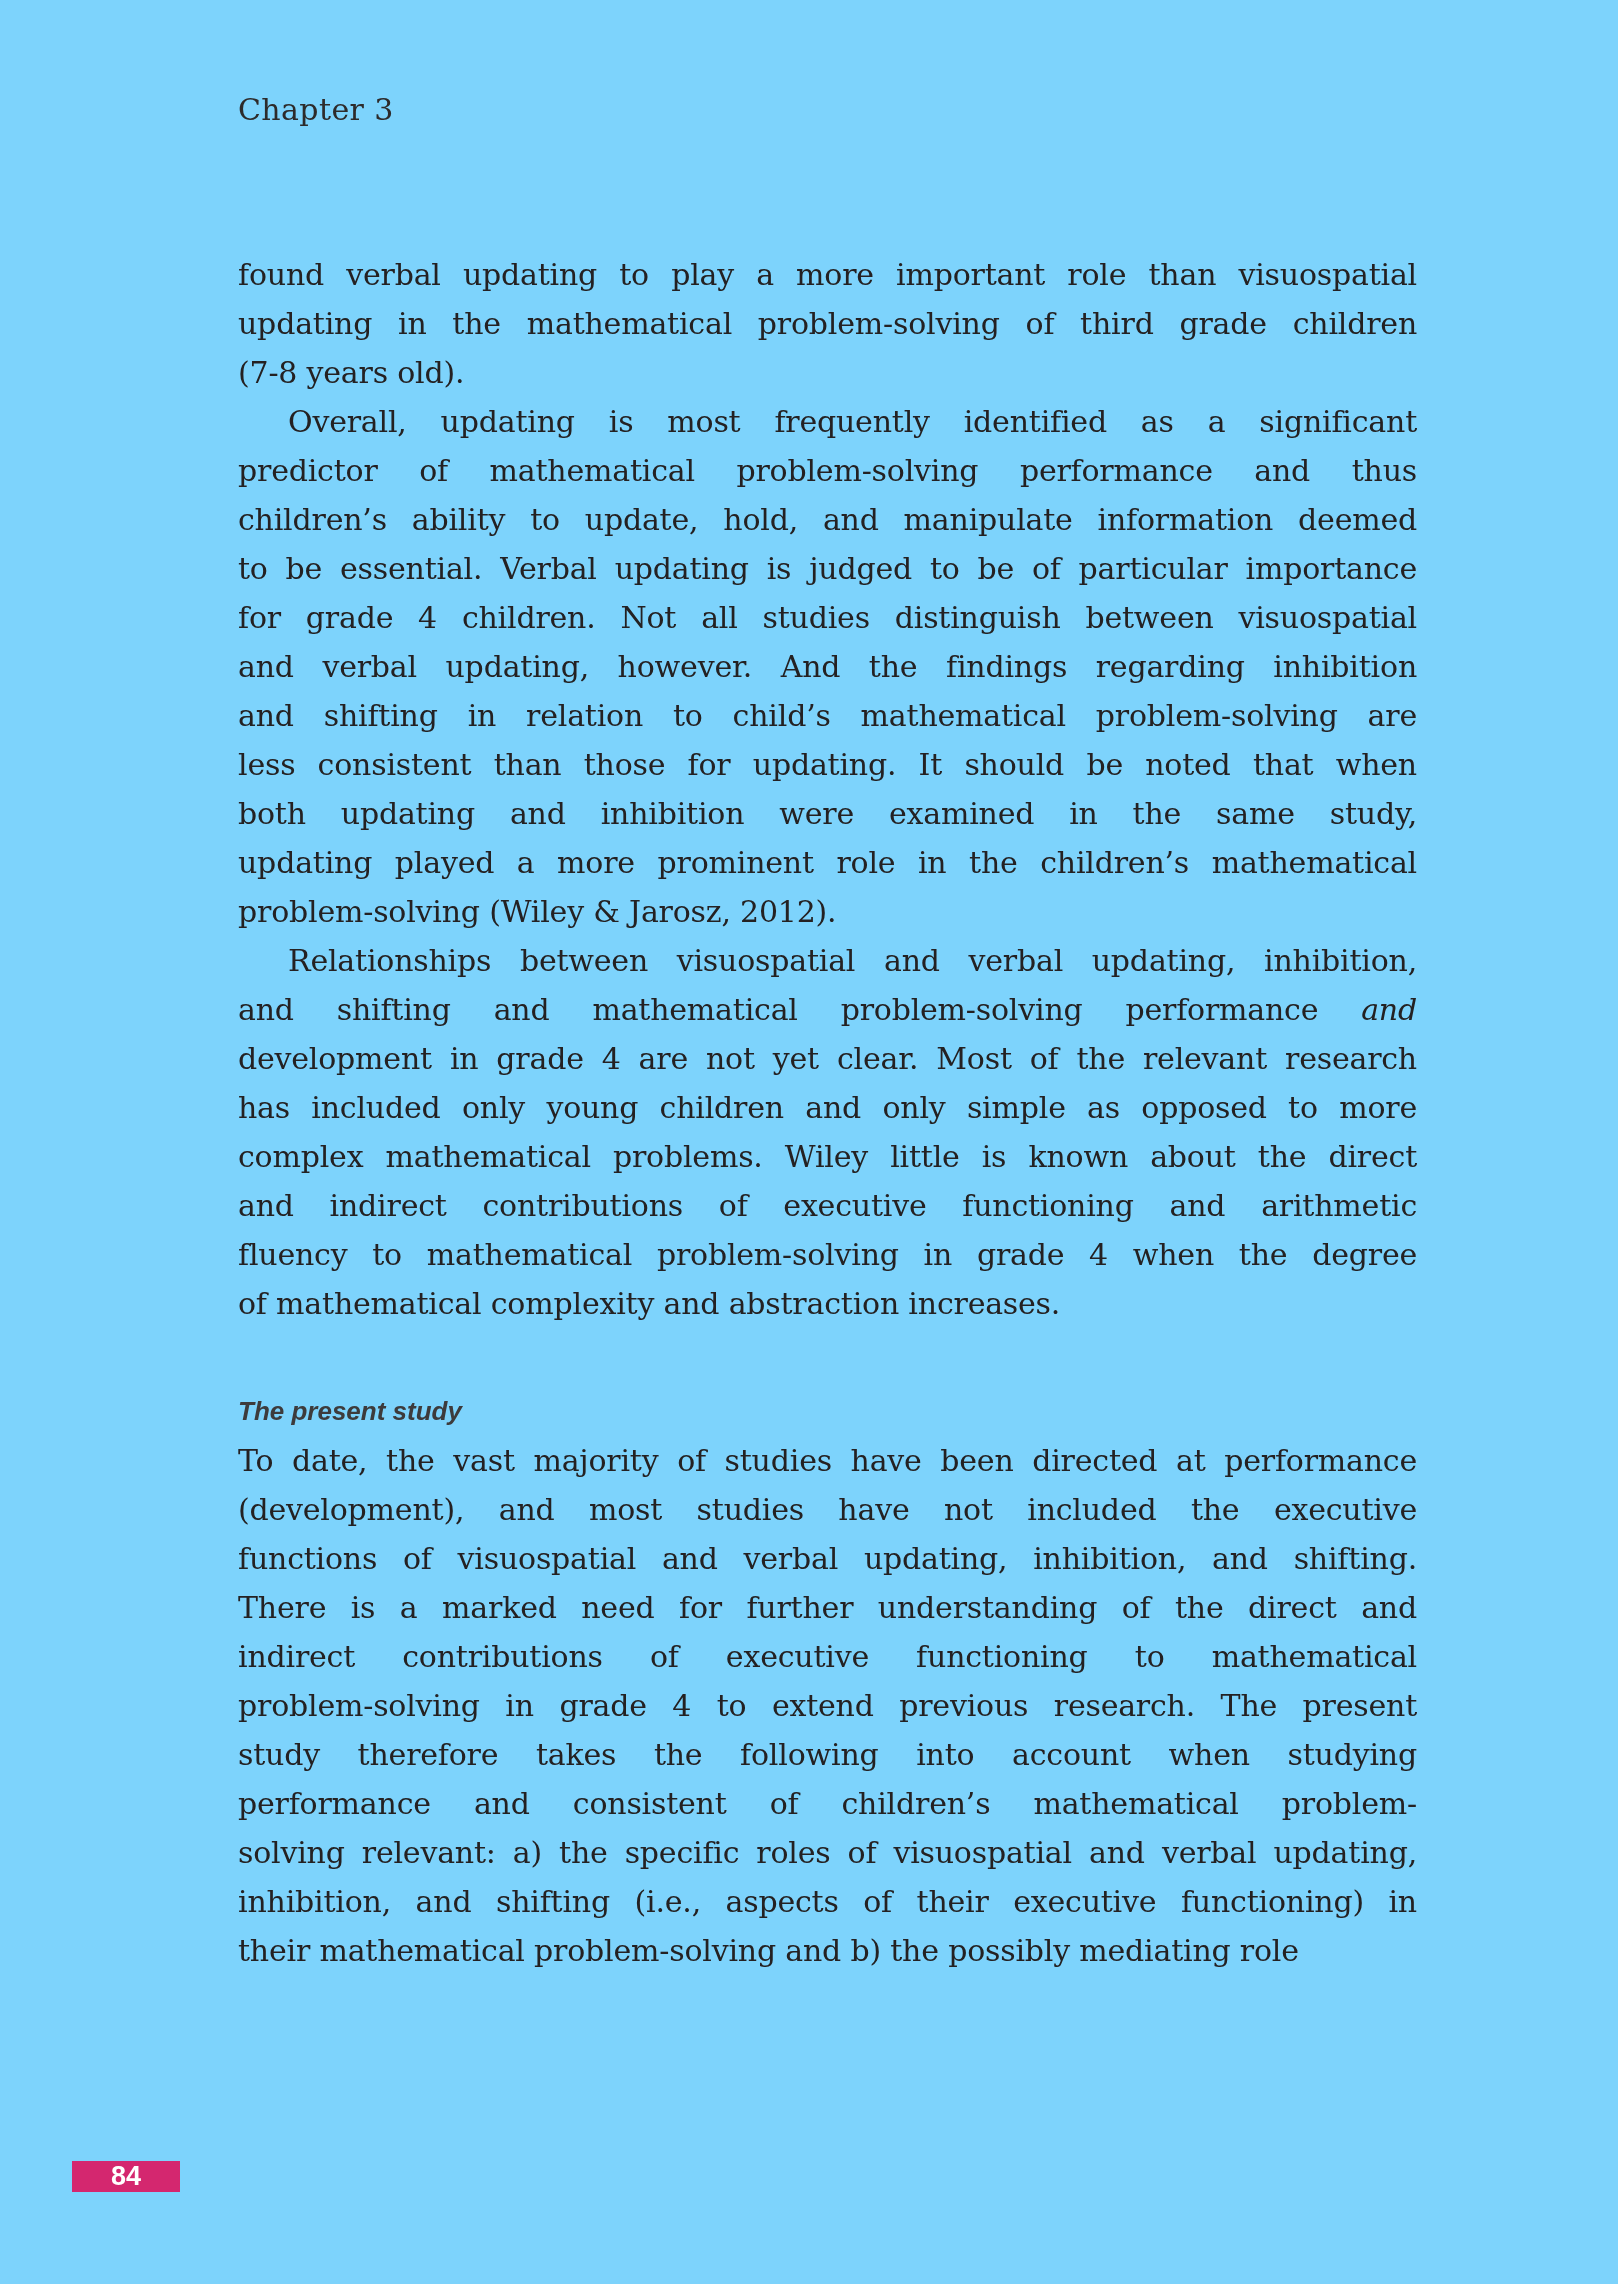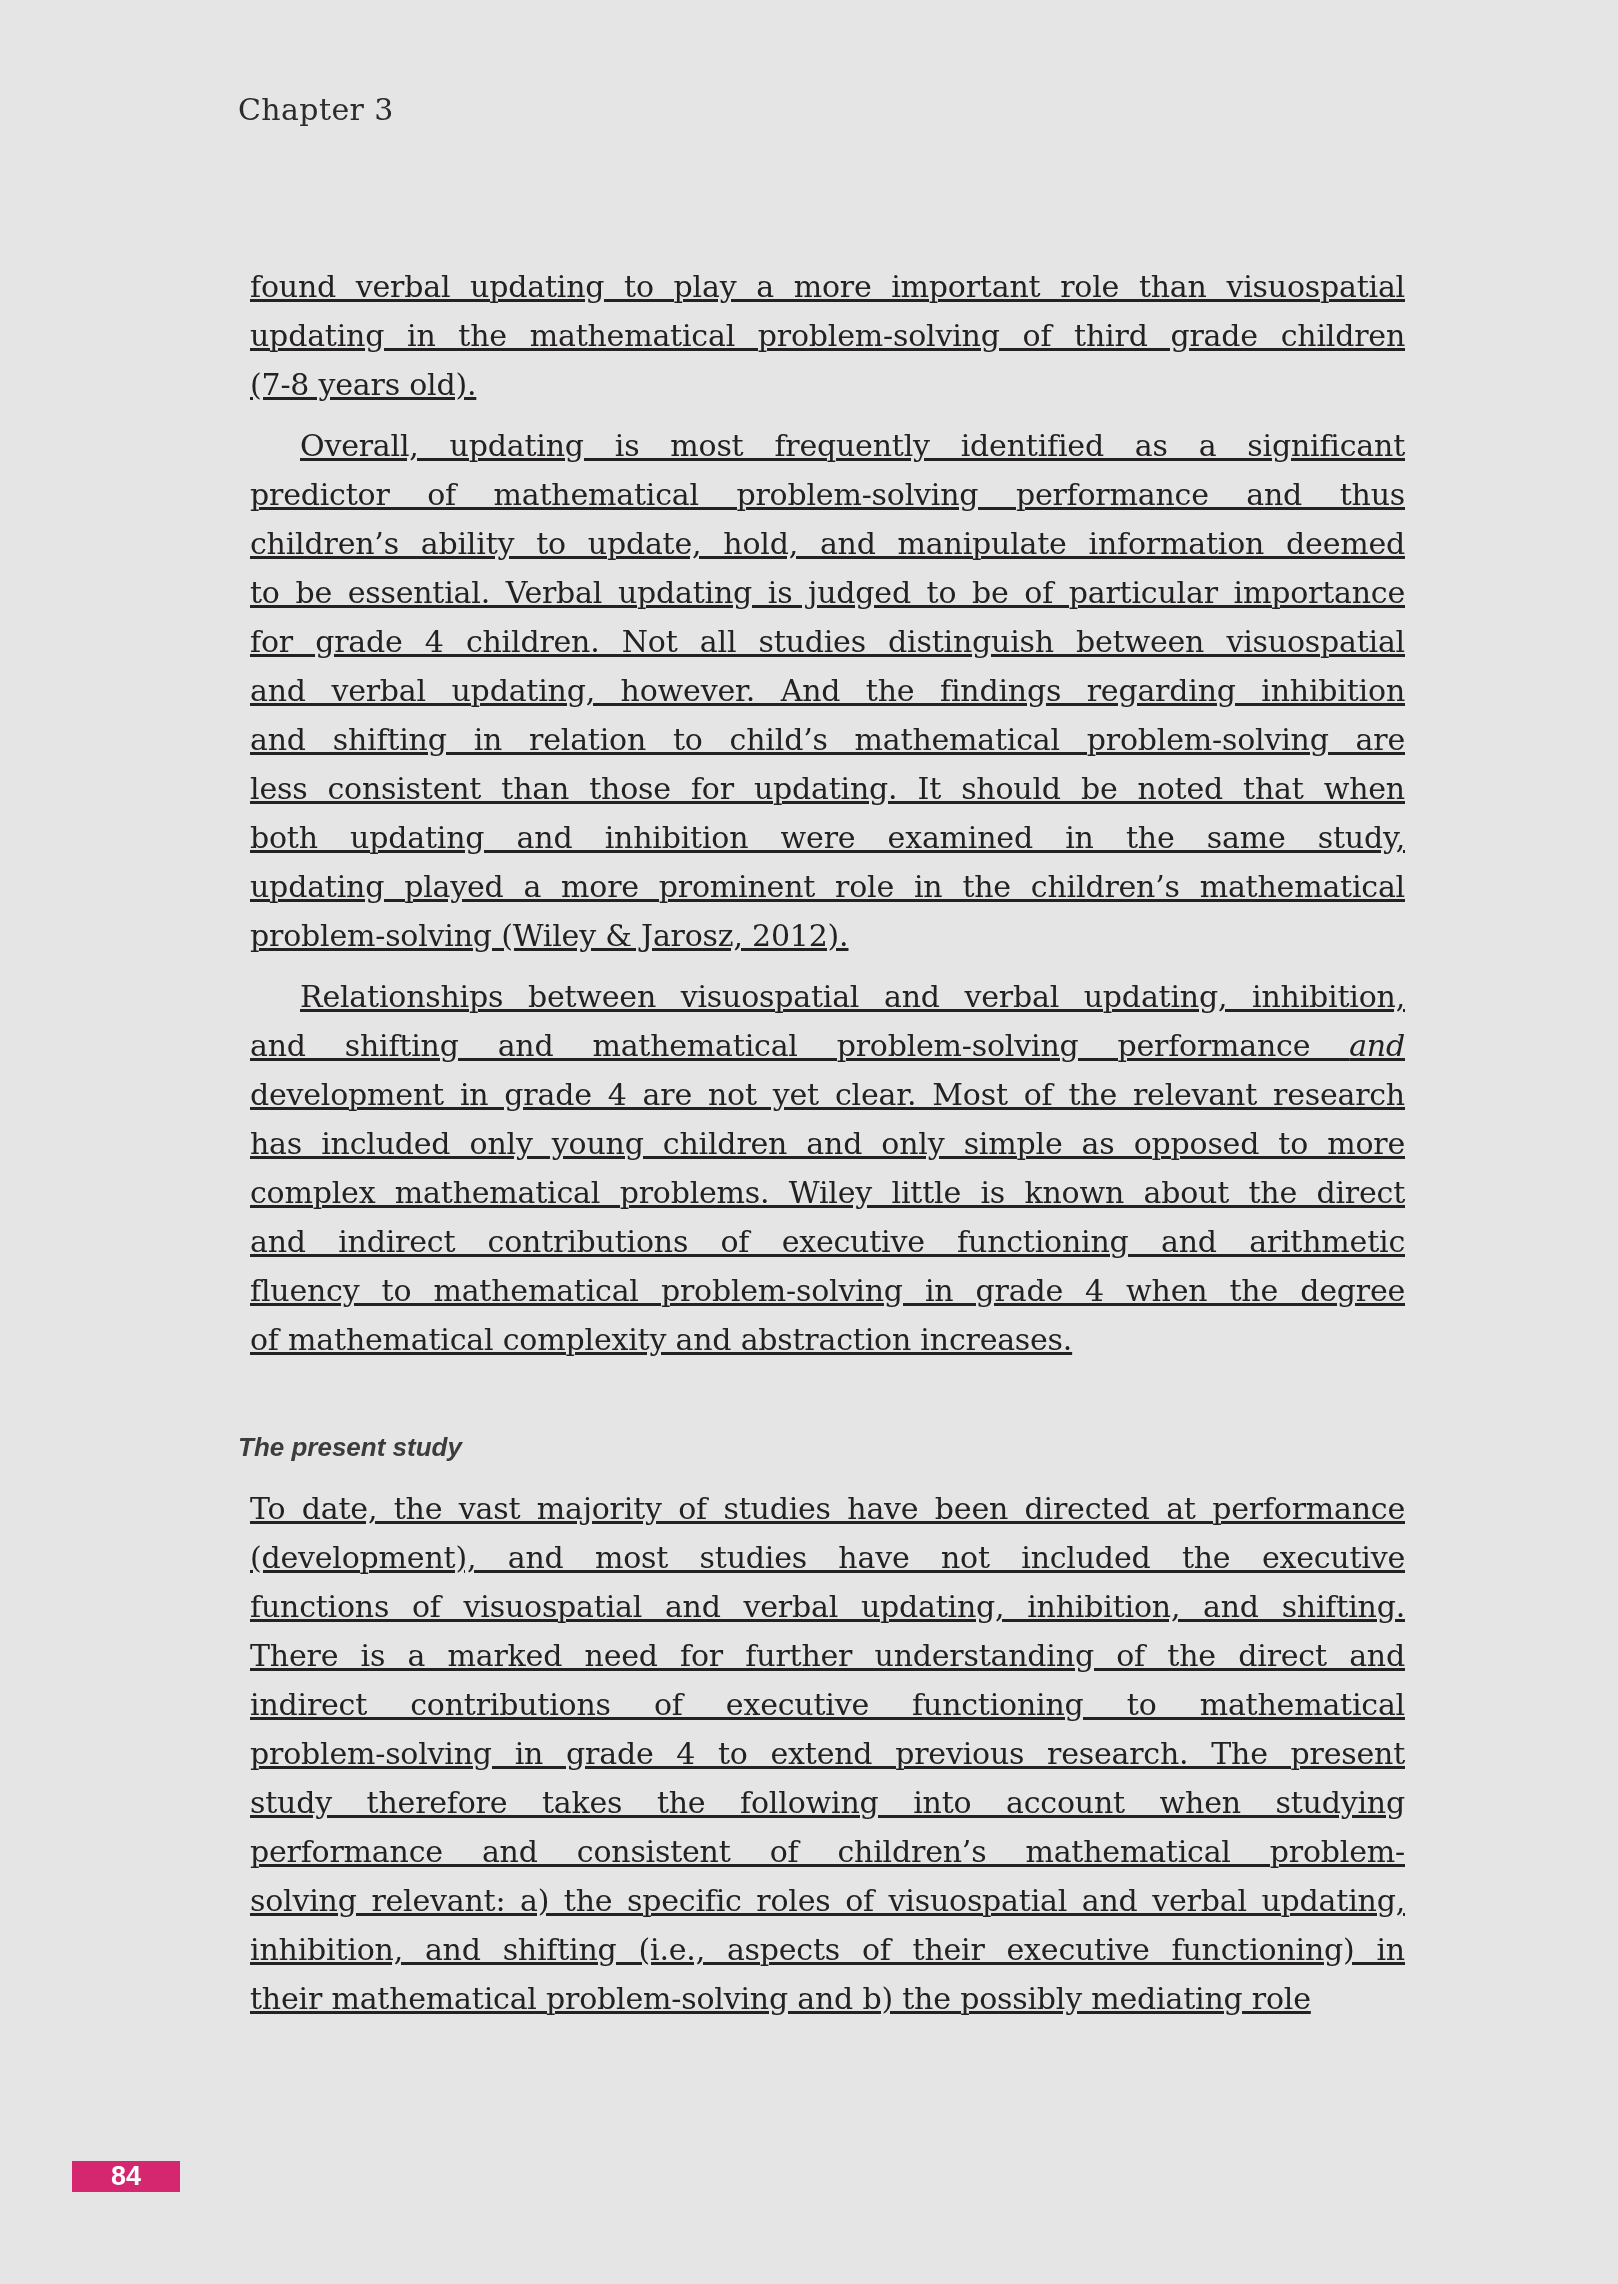--- a/index.html
+++ b/index.html
@@ -8,21 +8,21 @@
     height: 2284px;
     position: relative;
     background: #ffffff;
     font-family: "DejaVu Serif", "Liberation Serif", serif;
     overflow: hidden;
   }
 
   .page {
     position: absolute;
     inset: 0;
-    background: #e5e5e5;
+    background: #7dd3fc;
   }
 
   .chapter-label {
     position: absolute;
     left: 238px;
     top: 91px;
     font-size: 30px;
     line-height: 38px;
     color: #2d2b2b;
     letter-spacing: 0.4px;
@@ -32,21 +32,21 @@
     position: absolute;
     left: 238px;
     top: 250px;
     width: 1179px;
     font-size: 30px;
     line-height: 49px;
     color: #242122;
     letter-spacing: -0.2px;
   }
 
-  .para { margin: 12px; text-decoration: underline; }
+  .para { margin: 0; }
 
   .line {
     white-space: nowrap;
     text-align: justify;
     text-align-last: justify;
   }
   .line.last {
     text-align-last: left;
   }
   .para.indent .line:first-child {

